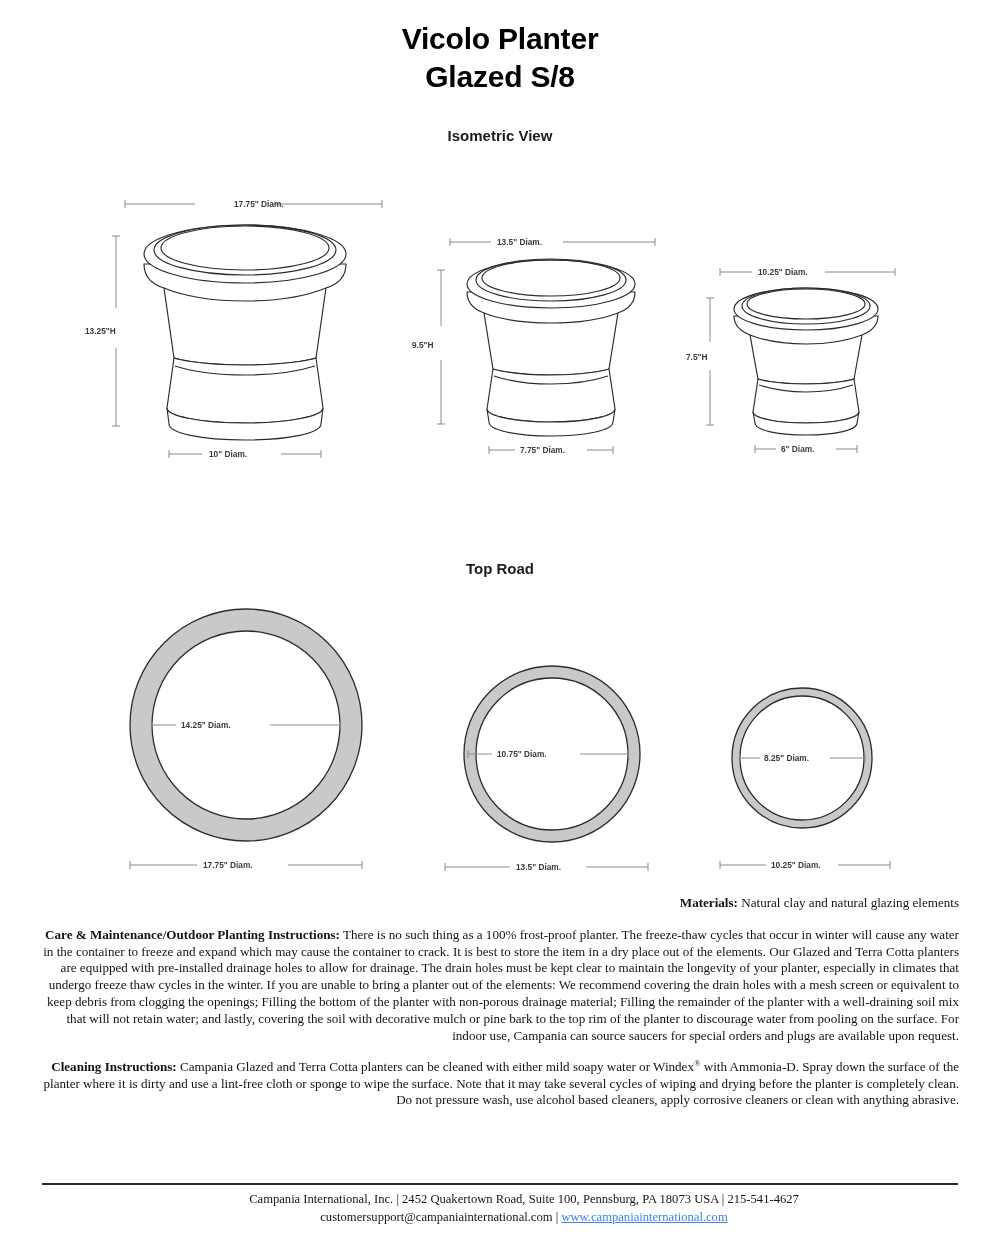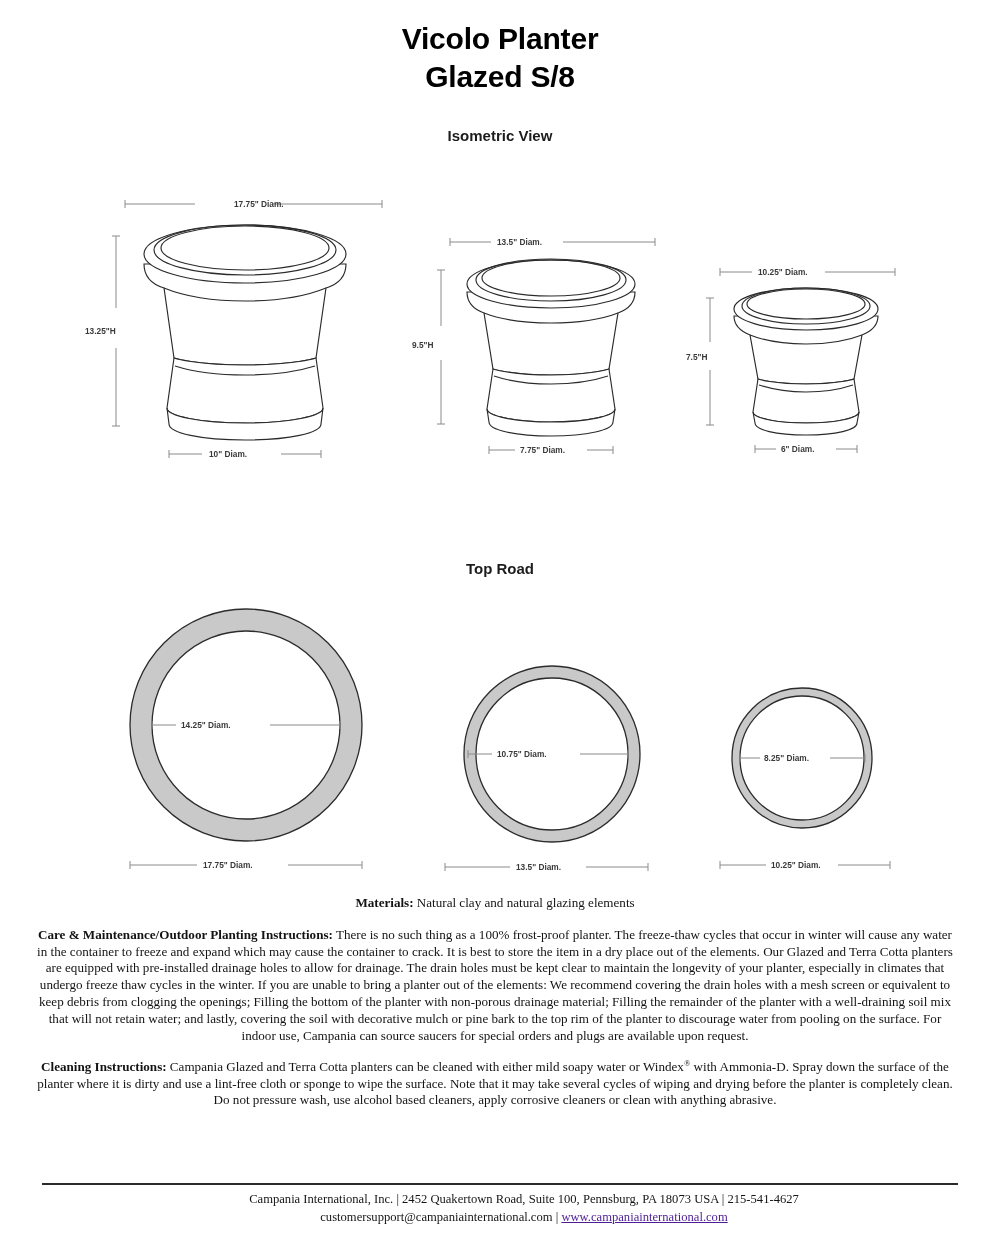--- a/index.html
+++ b/index.html
@@ -58,25 +58,25 @@
   .dim-label-v {
     font-family: "Liberation Sans", sans-serif;
     font-size: 8.3px;
     font-weight: bold;
     fill: #3a3a3a;
   }
 
   
   .copy {
     position: absolute;
-    left: 37px;
+    left: 43px;
     width: 916px;
     font-size: 13.1px;
     line-height: 1.285;
-    text-align: center;
+    text-align: right;
     color: #131313;
     font-family: Liberation Serif, serif;
   }
   .copy p { margin: 0 0 13px 0; }
   .copy b { font-weight: bold; }
   #materials-para { margin-bottom: 15px; }
   sup { font-size: 8.5px; vertical-align: super; }
 
   
   .footer-rule {
@@ -89,21 +89,21 @@
     position: absolute;
     left: 0; width: 1000px;
     top: 1190px;
     text-align: center;
     font-size: 12.6px;
     line-height: 1.45;
     color: #151515;
     padding-left: 48px;
   }
   .footer a {
-    color: #4c1d95;
+    color: #3b82f6;
     text-decoration: underline;
   }
 </style>
 </head>
 <body>
 
 <div class="title-block">
   <div>Vicolo Planter</div>
   <div>Glazed S/8</div>
 </div>

